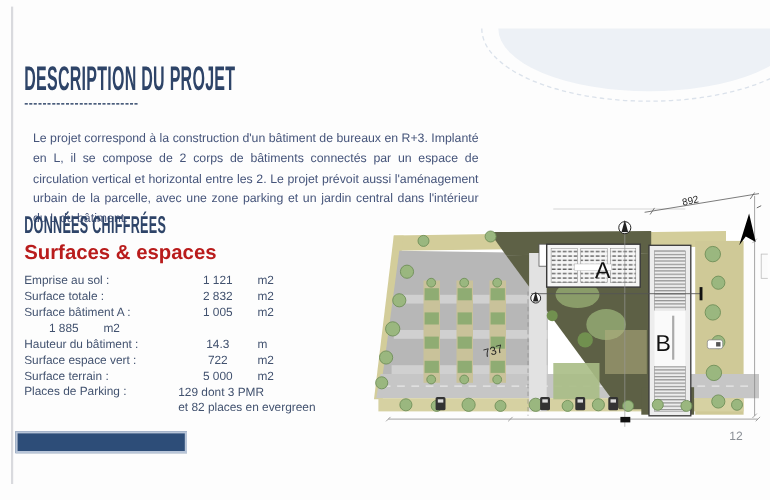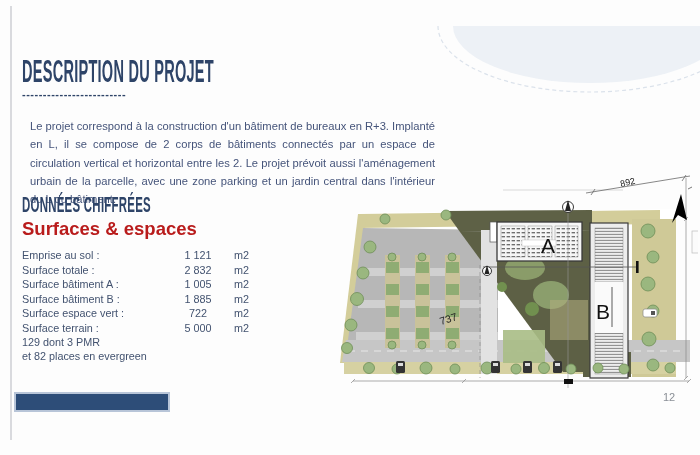--- a/index.html
+++ b/index.html
@@ -78,35 +78,40 @@
       <span class="lbl">Surface totale :</span>
       <span class="val">2 832</span>
       <span class="unit">m2</span>
     </div>
     <div class="drow">
       <span class="lbl">Surface bâtiment A :</span>
       <span class="val">1 005</span>
       <span class="unit">m2</span>
     </div>
     <div class="drow">
-      <span class="lbl">Surface bâtiment B :</span>
       <span class="val">1 885</span>
       <span class="unit">m2</span>
+    </div>
+    <div class="drow">
+      <span class="lbl">Hauteur du bâtiment :</span>
+      <span class="val">14.3</span>
+      <span class="unit">m</span>
     </div>
     <div class="drow">
       <span class="lbl">Surface espace vert :</span>
       <span class="val">722</span>
       <span class="unit">m2</span>
     </div>
     <div class="drow">
       <span class="lbl">Surface terrain :</span>
       <span class="val">5 000</span>
       <span class="unit">m2</span>
     </div>
     <div class="drow parking">
+      <span class="lbl">Places de Parking :</span>
       <span class="val-block">
         <span>129 dont 3 PMR</span><br>
         <span>et 82 places en evergreen</span>
       </span>
     </div>
   </div>
 
   <svg class="site-plan" viewBox="0 0 362 226">
     <defs>
       <pattern id="pva" width="5" height="4" patternUnits="userSpaceOnUse">

